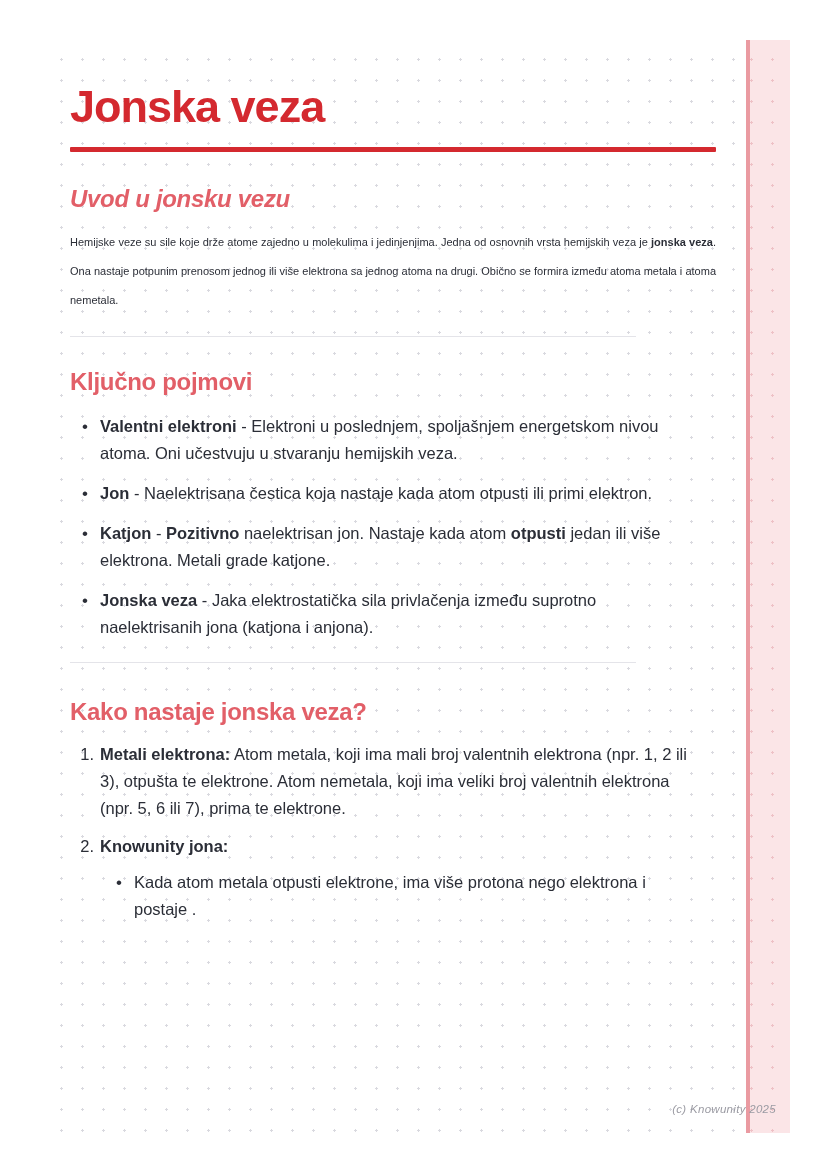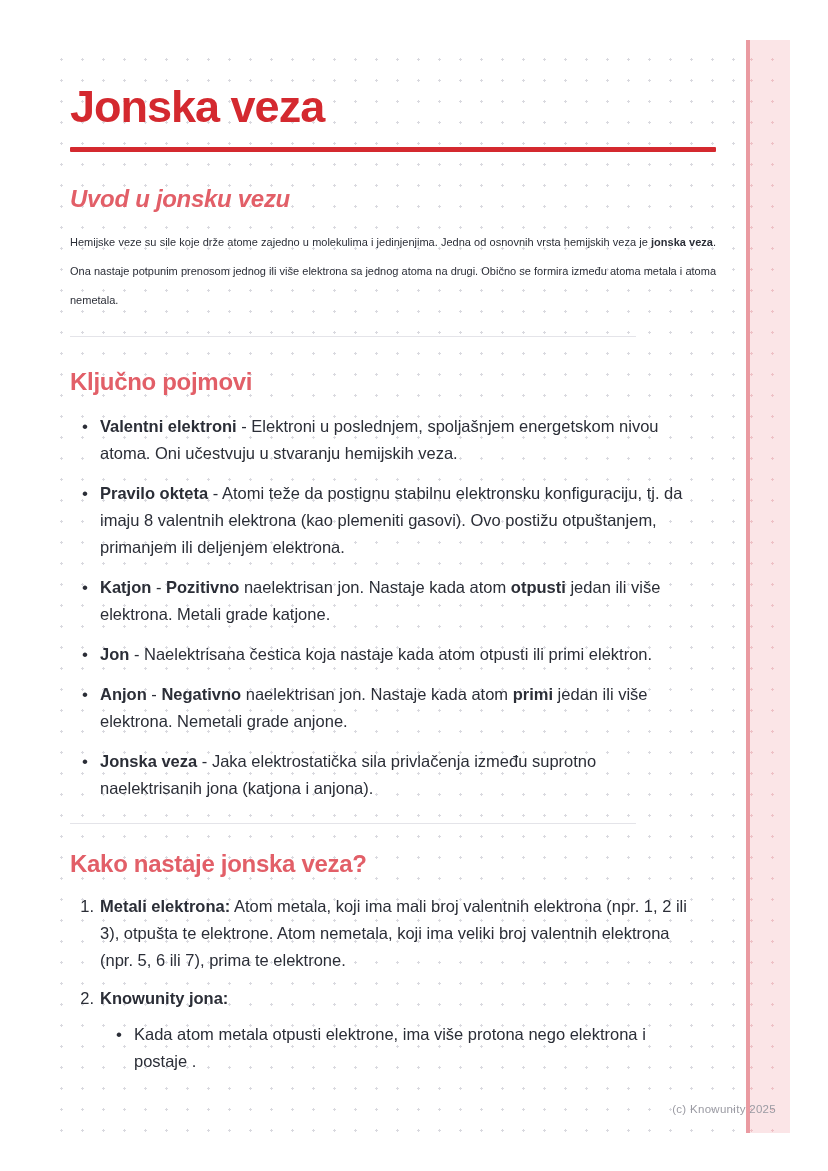--- a/index.html
+++ b/index.html
@@ -48,21 +48,21 @@
   }
   h2.section-heading {
     font-size: 24px;
     line-height: 28px;
     font-weight: 700;
     letter-spacing: -0.3px;
     color: #e25f68;
   }
   .h2-intro     { margin-top: 33px; font-style: italic; }
   .h2-keyterms  { margin-top: 31px; }
-  .h2-formation { margin-top: 26px; }
+  .h2-formation { margin-top: 35px; }
   p.body-par {
     margin-top: 15px;
     font-size: 11px;
     line-height: 29px;
     text-align: justify;
   }
   b { font-weight: 700; }
   .divider {
     border: none;
     border-top: 1px solid #e4e4e9;
@@ -126,20 +126,21 @@
     left: -18px; top: 0;
     font-size: 17px;
   }
   .watermark {
     position: absolute;
     right: 14px; bottom: 18px;
     z-index: 2;
     font-size: 11.5px;
     letter-spacing: 0.3px;
     color: #9b9ba3;
+    font-style: italic;
   }
 </style>
 </head>
 <body>
 
 <div class="page">
 
   <div class="content">
 
     <h1 class="doc-title">Jonska veza</h1>
@@ -149,24 +150,22 @@
     <h2 class="section-heading h2-intro">Uvod u jonsku vezu</h2>
 
     <p class="body-par">Hemijske veze su sile koje drže atome zajedno u molekulima i jedinjenjima. Jedna od osnovnih vrsta hemijskih veza je <b>jonska veza</b>. Ona nastaje potpunim prenosom jednog ili više elektrona sa jednog atoma na drugi. Obično se formira između atoma metala i atoma nemetala.</p>
 
     <hr class="divider">
 
     <h2 class="section-heading h2-keyterms">Ključno pojmovi</h2>
 
     <ul class="key-list">
       <li><b>Valentni elektroni</b> - Elektroni u poslednjem, spoljašnjem energetskom nivou atoma. Oni učestvuju u stvaranju hemijskih veza.</li>
-      <li><b>Pravilo okteta</b> - Atomi teže da postignu stabilnu elektronsku konfiguraciju, tj. da imaju 8 valentnih elektrona (kao plemeniti gasovi). Ovo postižu otpuštanjem, primanjem ili deljenjem elektrona.</li>
+      <li><b>Jon</b> - Naelektrisana čestica koja nastaje kada atom otpusti ili primi elektron.</li>
       <li><b>Katjon</b> - <b>Pozitivno</b> naelektrisan jon. Nastaje kada atom <b>otpusti</b> jedan ili više elektrona. Metali grade katjone.</li>
-      <li><b>Jon</b> - Naelektrisana čestica koja nastaje kada atom otpusti ili primi elektron.</li>
-      <li><b>Anjon</b> - <b>Negativno</b> naelektrisan jon. Nastaje kada atom <b>primi</b> jedan ili više elektrona. Nemetali grade anjone.</li>
       <li><b>Jonska veza</b> - Jaka elektrostatička sila privlačenja između suprotno naelektrisanih jona (katjona i anjona).</li>
     </ul>
 
     <hr class="divider">
 
     <h2 class="section-heading h2-formation">Kako nastaje jonska veza?</h2>
 
 
     <ol class="steps-list">
       <li>

